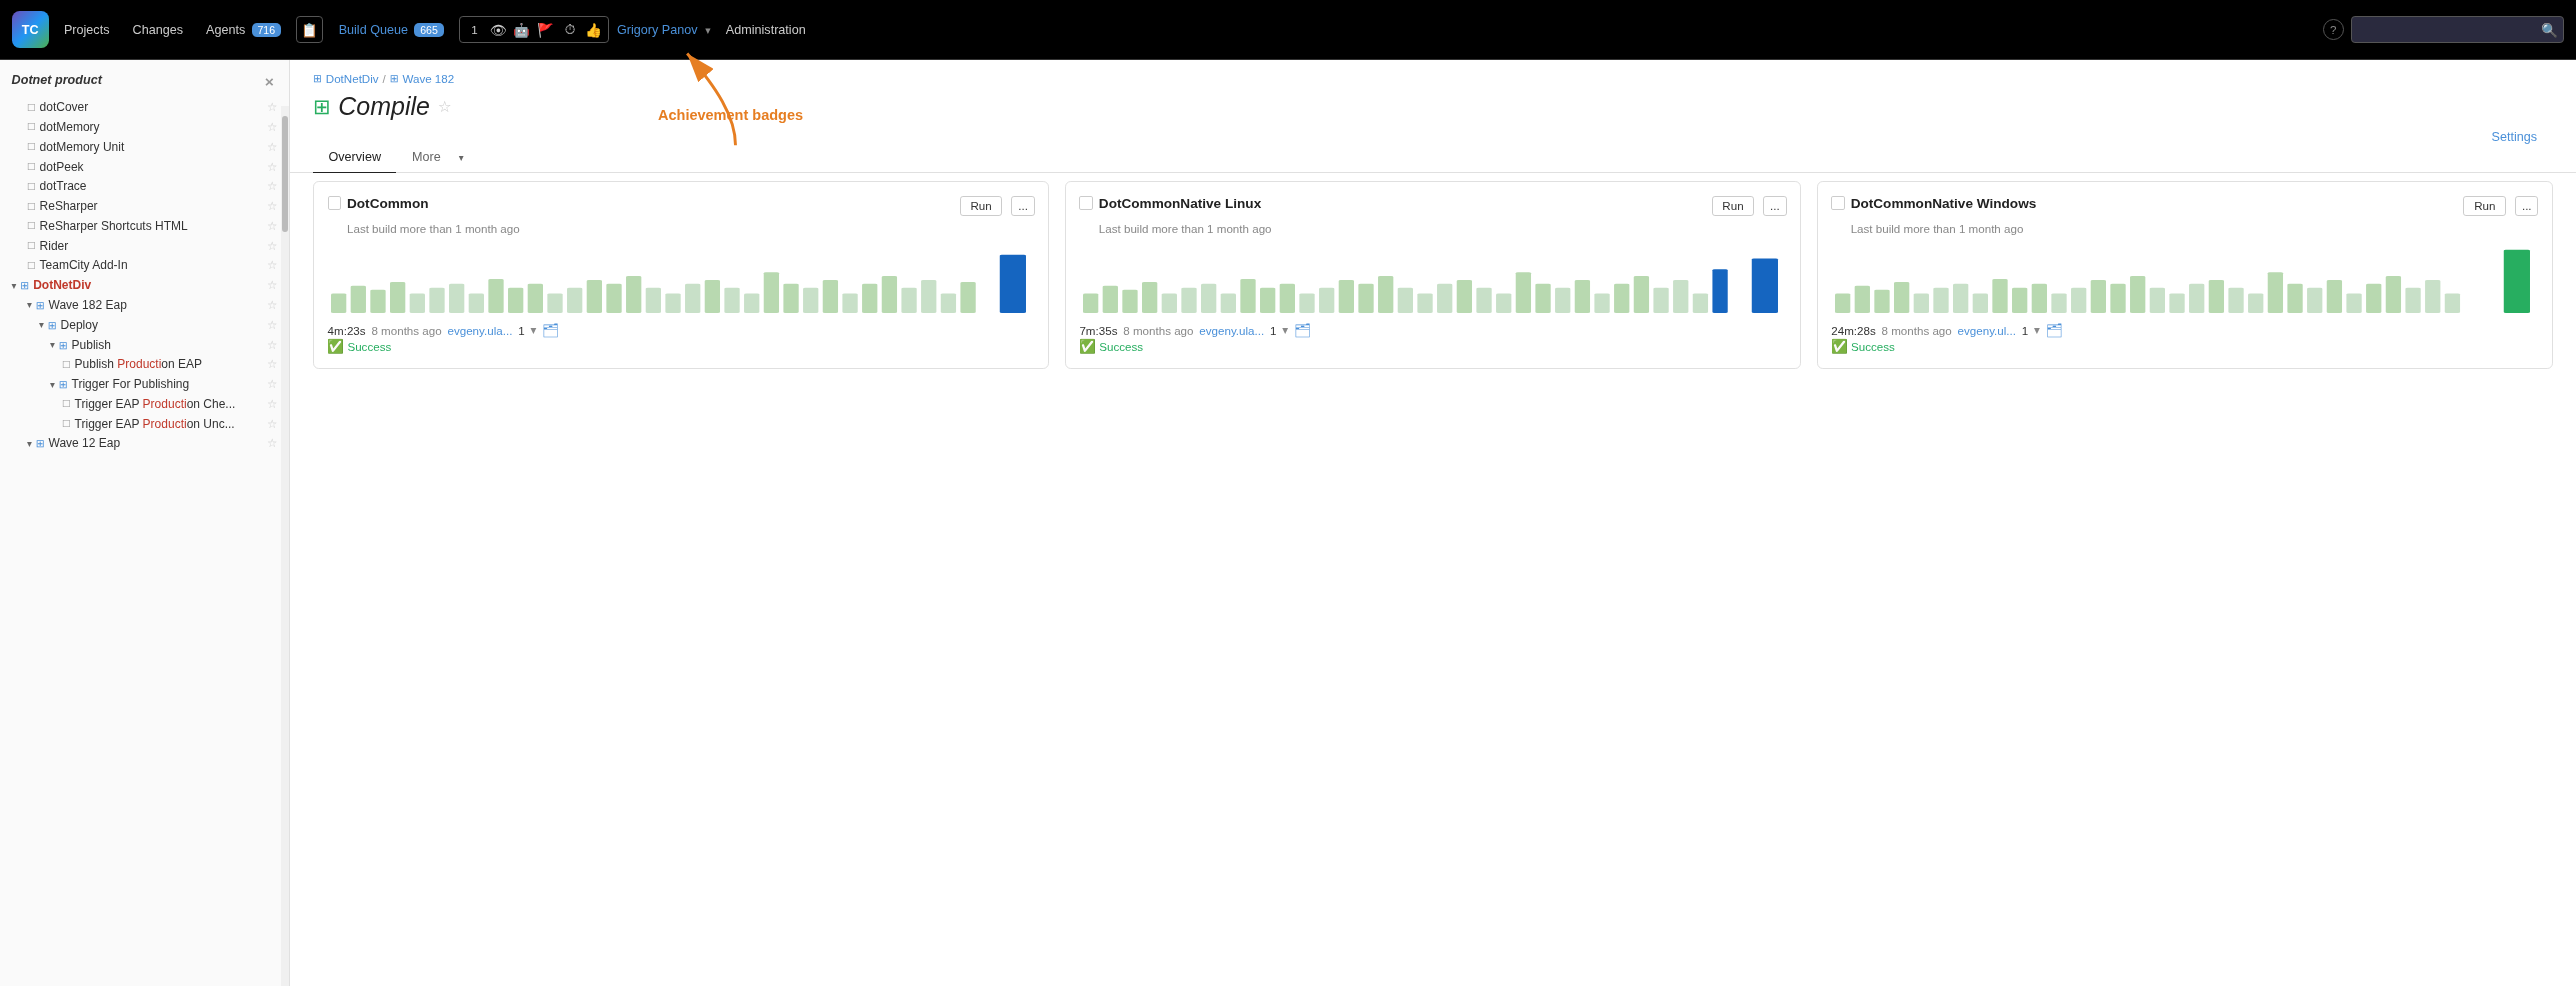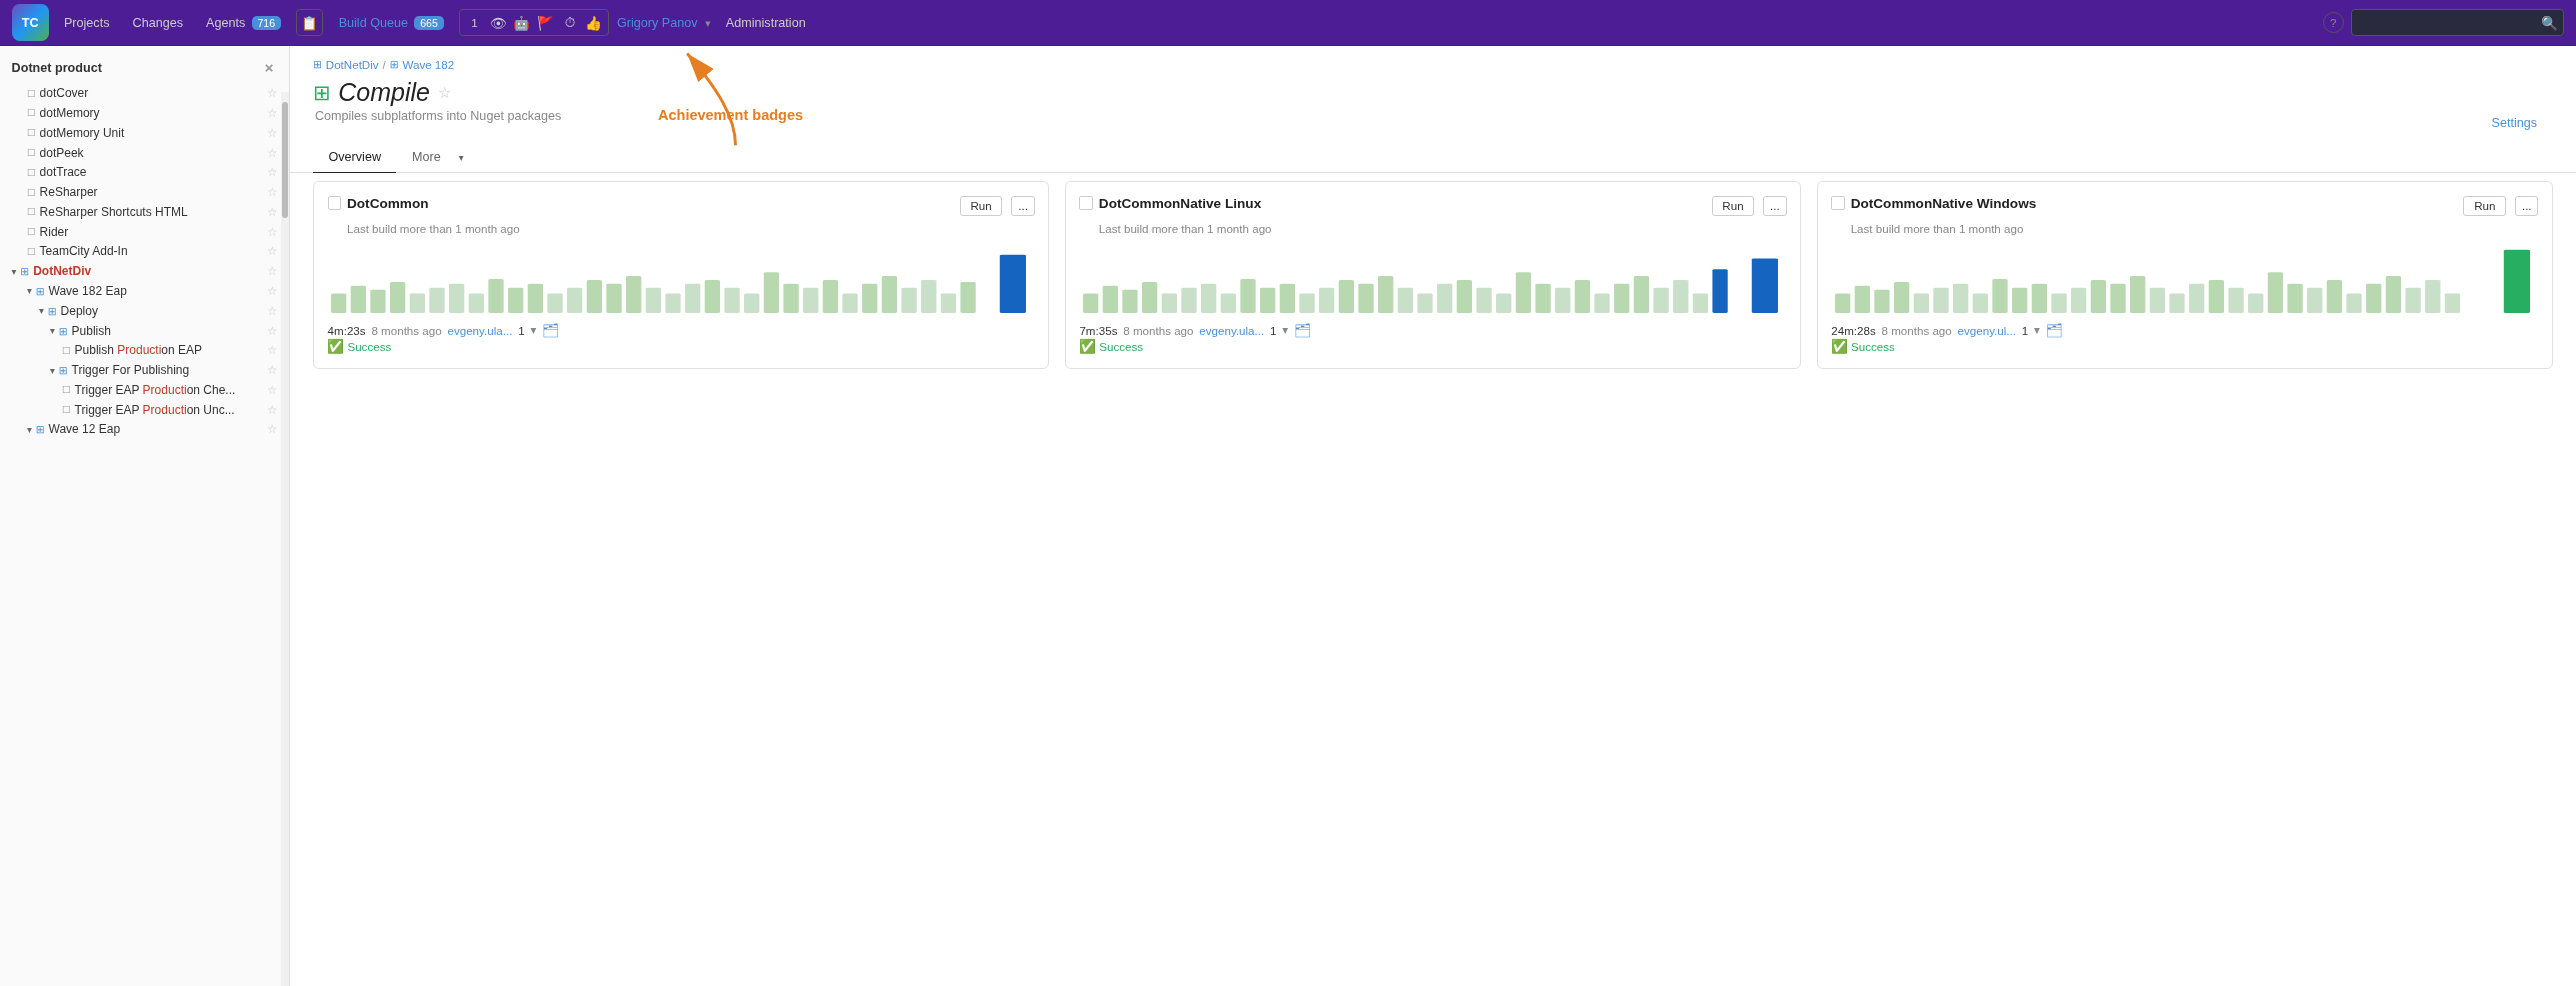--- a/index.html
+++ b/index.html
@@ -1,21 +1,21 @@
 <!DOCTYPE html>
 <html><head>
   <meta charset="utf-8">
   <style>
     * { box-sizing: border-box; margin: 0; padding: 0; }
     body { font-family: -apple-system, BlinkMacSystemFont, 'Segoe UI', Arial, sans-serif; font-size: 12.6px; color: #333; background: #fff; overflow: hidden; }
 
     
     .top-nav {
-      display: flex; align-items: center; height: 46px;
-      background: #4c1d95; padding: 0 11.6px; gap: 7.7px;
+      display: flex; align-items: center; height: 60px;
+      background: #000000; padding: 0 11.6px; gap: 7.7px;
       border-bottom: 1px solid #333;
     }
     .tc-logo {
       width: 37px; height: 37px; border-radius: 7.7px;
       background: linear-gradient(135deg, #6b4fbb 0%, #2196F3 50%, #4CAF50 100%);
       display: flex; align-items: center; justify-content: center;
       font-weight: bold; color: white; font-size: 12.6px; flex-shrink: 0;
     }
     .nav-link {
       color: #ccc; text-decoration: none; font-size: 12.6px; padding: 3.9px 7.7px;
@@ -51,21 +51,21 @@
     
     .main-layout { display: flex; height: calc(100vh - 46px); }
 
     
     .sidebar {
       width: 290px; min-width: 290px; border-right: 1px solid #e0e0e0;
       overflow-y: auto; background: #fafafa; padding: 7.7px 0;
     }
     .sidebar-header {
       font-size: 12.6px; font-weight: 600; color: #333; padding: 5.8px 15.5px 5.8px 11.6px;
-      display: flex; align-items: center; justify-content: space-between;
+      display: flex; align-items: flex-start; justify-content: space-between; font-style: italic;
     }
     .close-btn { color: #999; cursor: pointer; font-size: 15.5px; }
     .sidebar-item {
       display: flex; align-items: center; padding: 2.9px 11.6px 2.9px 15.5px;
       cursor: pointer; gap: 3.9px; font-size: 12px; color: #333;
     }
     .sidebar-item.indented-1 { padding-left: 27px; }
     .sidebar-item.indented-2 { padding-left: 39px; }
     .sidebar-item.indented-3 { padding-left: 50px; }
     .sidebar-item.indented-4 { padding-left: 62px; }
@@ -340,21 +340,20 @@
       <span style="font-size:10.6px;color:#4a90d9;">⊞</span>
       <a class="breadcrumb-link">Wave 182</a>
     </div>
 
     <div class="page-header">
       <div class="page-title-row">
         <span class="page-icon">⊞</span>
         <h1 class="page-title">Compile</h1>
         <span class="star-fav">☆</span>
       </div>
-      <p class="page-desc">Compiles subplatforms into Nuget packages</p>
     </div>
 
     <div class="tabs">
       <div class="tab active">
         <span>Overview</span>
       </div>
       <div class="tab tab-more">
         <span>More</span>
         <span style="font-size:9.7px;">▾</span>
       </div>

